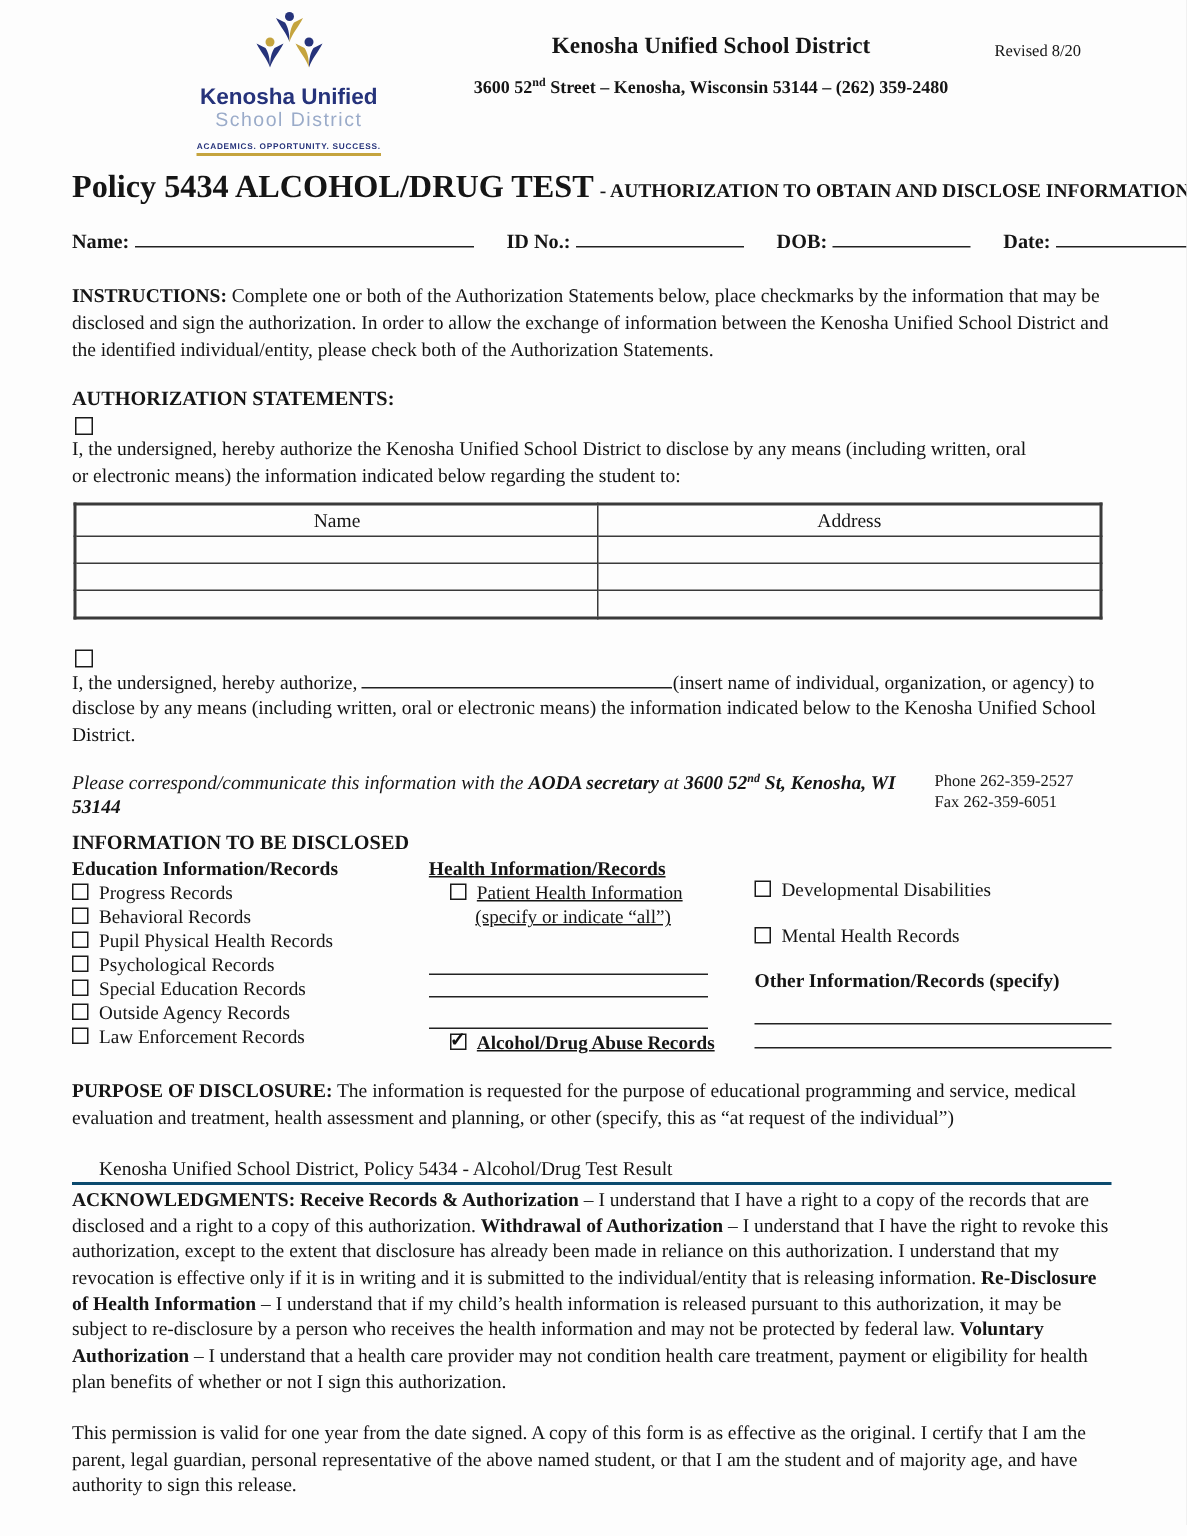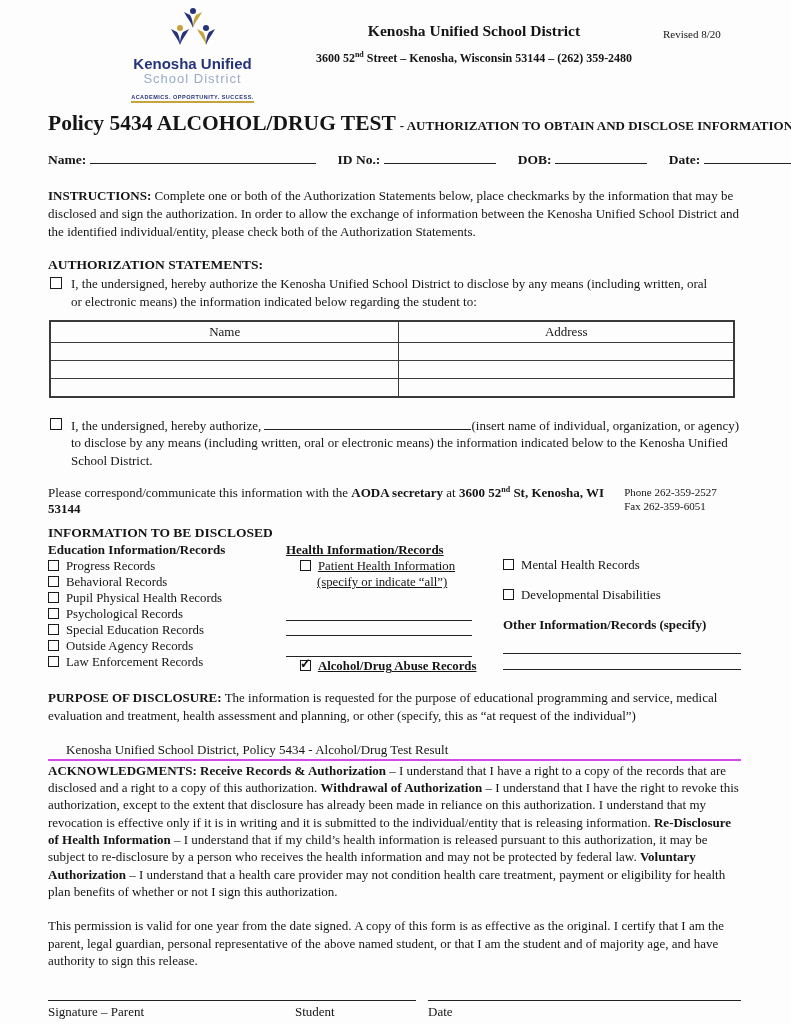--- a/index.html
+++ b/index.html
@@ -25,46 +25,46 @@
   .title-main{font-size:21.5px;font-weight:bold;}
   .title-sub{font-size:13px;font-weight:bold;}
   
   .idrow{display:flex;align-items:flex-end;margin-top:15px;font-size:13.5px;font-weight:bold;text-align:right;}
   .blank{display:inline-block;border-bottom:1.5px solid #222;height:12px;}
   .idrow .grp{margin-right:22px;white-space:nowrap;}
   
   .para{font-size:13px;line-height:1.36;margin-top:19px;}
   .bold{font-weight:bold;}
   .sect-h{font-size:13.5px;font-weight:bold;margin-top:17px;}
-  .stmt{display:flex;margin-top:2px;font-size:13px;line-height:1.35;}
+  .stmt{display:flex;margin-top:2px;font-size:13px;line-height:1.35;flex-direction:column;}
   .cb{display:inline-block;width:10px;height:10px;border:1.7px solid #1a1a1a;background:#fff;
       margin:2px 9px 0 2px;flex:none;position:relative;}
   .cb-inline{display:inline-block;width:9px;height:9px;border:1.6px solid #1a1a1a;background:#fff;
       margin-right:7px;vertical-align:-1px;position:relative;}
   .cb .mark,.cb-inline .mark{position:absolute;top:-5px;left:-1px;font-size:13px;font-weight:bold;font-style:normal;color:#111;}
   
   table.nat{border-collapse:collapse;width:99%;margin:9px 0 0 1px;border:2px solid #3a3a3a;}
   table.nat th{border:1.5px solid #3a3a3a;font-size:13px;font-weight:normal;height:18px;}
   table.nat td{border:1.5px solid #3a3a3a;height:15px;}
   .col-name{width:51%;}
   
   .corr{display:flex;justify-content:space-between;margin-top:16px;}
-  .corr-left{font-size:13px;}
+  .corr-left{font-size:13px;font-style:italic;}
   .corr-right{font-size:11px;line-height:1.3;width:120px;}
   
   .info-h{font-size:13.5px;font-weight:bold;margin-top:8px;}
   .cols{display:flex;margin-top:1px;font-size:12.8px;}
   .c1{width:252px;}
   .c2{width:230px;text-decoration:underline;}
   .c3{flex:1;}
   .col-h{font-weight:bold;font-size:13px;}
   .item{margin-top:1px;line-height:15px;white-space:nowrap;}
   .uline{border-bottom:1.6px solid #222;}
   
-  .pline{margin-top:17px;border-bottom:2px solid #d946ef;padding:0 0 1px 18px;font-size:13px;}
+  .pline{margin-top:17px;border-bottom:2px solid #0c4a6e;padding:0 0 1px 18px;font-size:13px;}
   
   .sigblock{position:relative;margin-top:30px;height:36px;font-size:13px;}
   .sigline{position:absolute;top:0;border-top:1.5px solid #222;height:0;}
   .siglab{position:absolute;top:4px;white-space:nowrap;}
 </style>
 </head>
 <body>
 
 <div class="page">
 
@@ -174,22 +174,22 @@
       <div class="col-h">Health Information/Records</div>
       <div class="item" style="padding-left:14px"><span class="cb-inline"></span><span>Patient Health Information</span></div>
       <div class="item" style="padding-left:31px">(specify or indicate “all”)</div>
       <div class="uline" style="width:186px;height:30px"></div>
       <div class="uline" style="width:186px;height:14px"></div>
       <div class="uline" style="width:186px;height:20px"></div>
       <div class="item bold" style="padding-left:14px;margin-top:2px"><span class="cb-inline"><i class="mark">✓</i></span><span>Alcohol/Drug Abuse Records</span></div>
     </div>
 
     <div class="c3">
+      <div class="item" style="margin-top:15px"><span class="cb-inline"></span><span>Developmental Disabilities</span></div>
       <div class="item" style="margin-top:16px"><span class="cb-inline"></span><span>Mental Health Records</span></div>
-      <div class="item" style="margin-top:15px"><span class="cb-inline"></span><span>Developmental Disabilities</span></div>
       <div class="col-h" style="margin-top:14px">Other Information/Records (specify)</div>
       <div class="uline" style="width:238px;height:20px"></div>
       <div class="uline" style="width:238px;height:15px"></div>
     </div>
   </div>
 
   <div class="para" style="margin-top:15px">
     <span class="bold">PURPOSE OF DISCLOSURE:</span>
     <span>The information is requested for the purpose of educational programming and service, medical evaluation and treatment, health assessment and planning, or other (specify, this as “at request of the individual”)</span>
   </div>

